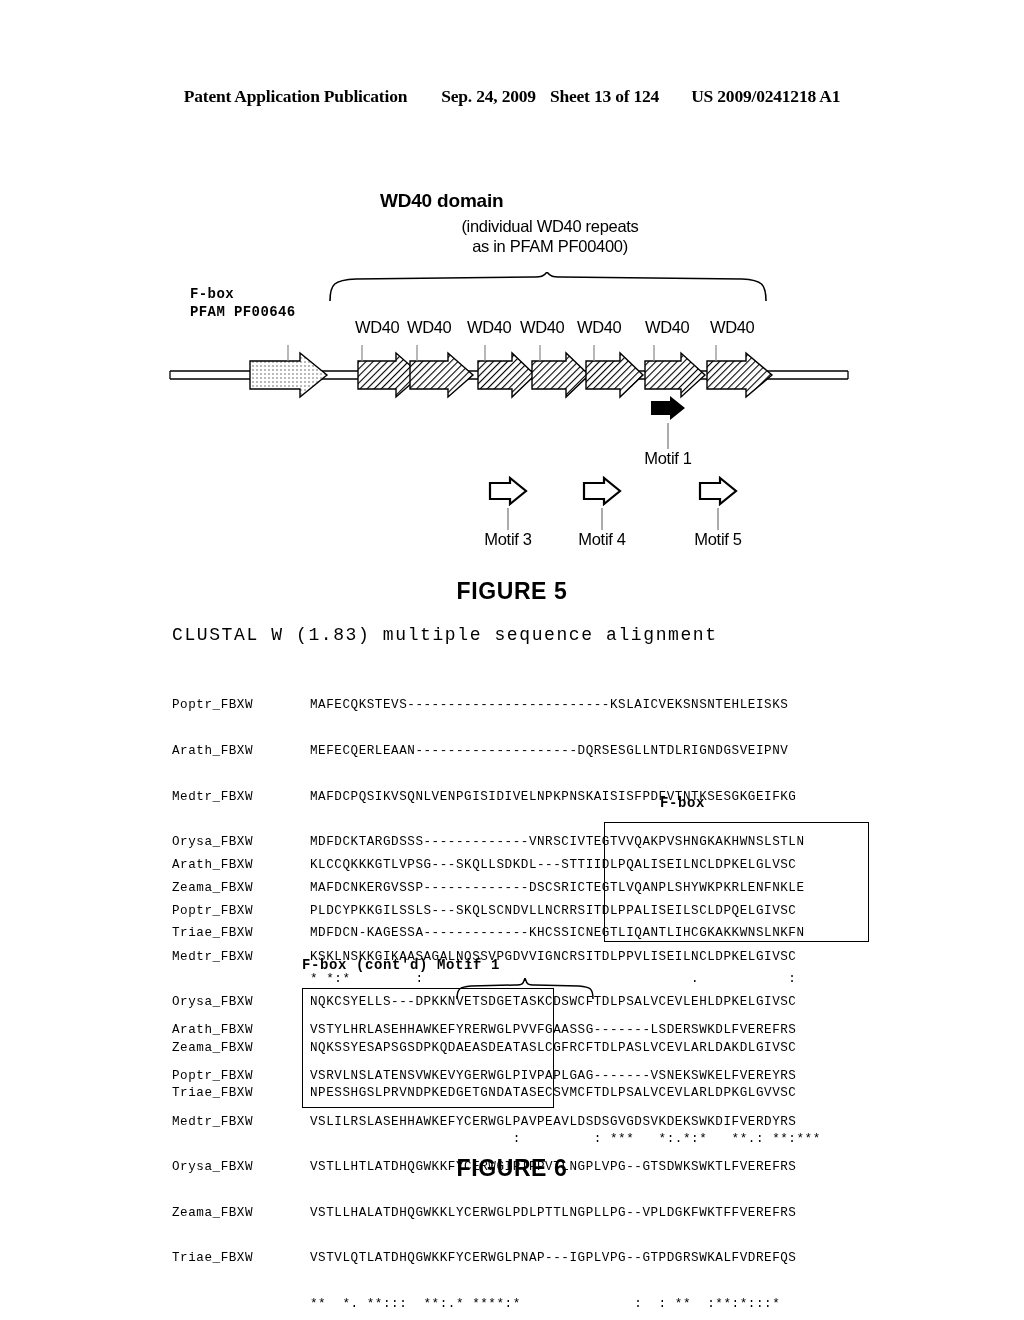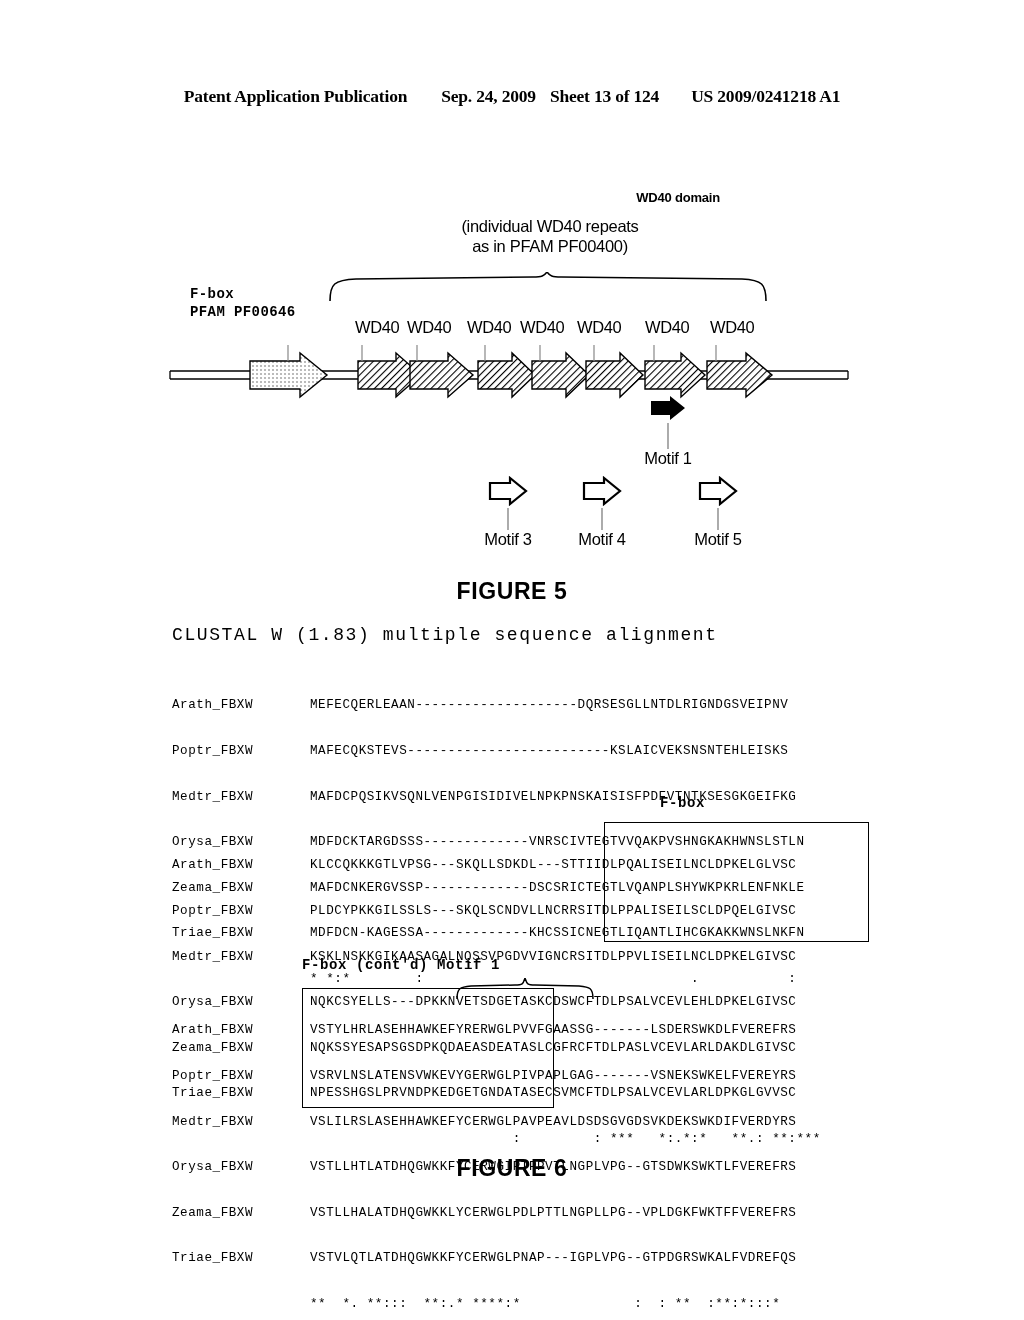--- a/index.html
+++ b/index.html
@@ -40,22 +40,22 @@
     left: 0; top: 180px;
     width: 1024px;
     height: 430px;
   }
 
   .wd40-title {
     position: absolute;
     left: 380px;
     top: 10px;
     width: 340px;
-    text-align: right;
-    font-size: 13px;
+    text-align: left;
+    font-size: 19px;
     font-weight: bold;
     letter-spacing: -0.2px;
   }
   .wd40-sub {
     position: absolute;
     left: 380px;
     top: 36px;
     width: 340px;
     text-align: center;
     font-size: 16.5px;
@@ -339,22 +339,22 @@
   </div>
 </div>
 
 <div class="fig-caption fig5-caption">FIGURE 5</div>
 
 <div class="align-wrap">
 
   <div class="clustal-title mono">CLUSTAL W (1.83) multiple sequence alignment</div>
 
   <div class="block block1 mono">
+    <div class="row"><span class="name">Poptr_FBXW</span><span class="seq">MAFECQKSTEVS-------------------------KSLAICVEKSNSNTEHLEISKS</span></div>
     <div class="row"><span class="name">Arath_FBXW</span><span class="seq">MEFECQERLEAAN--------------------DQRSESGLLNTDLRIGNDGSVEIPNV</span></div>
-    <div class="row"><span class="name">Poptr_FBXW</span><span class="seq">MAFECQKSTEVS-------------------------KSLAICVEKSNSNTEHLEISKS</span></div>
     <div class="row"><span class="name">Medtr_FBXW</span><span class="seq">MAFDCPQSIKVSQNLVENPGISIDIVELNPKPNSKAISISFPDFVTNTKSESGKGEIFKG</span></div>
     <div class="row"><span class="name">Orysa_FBXW</span><span class="seq">MDFDCKTARGDSSS-------------VNRSCIVTEGTVVQAKPVSHNGKAKHWNSLSTLN</span></div>
     <div class="row"><span class="name">Zeama_FBXW</span><span class="seq">MAFDCNKERGVSSP-------------DSCSRICTEGTLVQANPLSHYWKPKRLENFNKLE</span></div>
     <div class="row"><span class="name">Triae_FBXW</span><span class="seq">MDFDCN-KAGESSA-------------KHCSSICNEGTLIQANTLIHCGKAKKWNSLNKFN</span></div>
     <div class="cons"><span class="name">X</span><span class="seq">* *:*        :                                 .           :</span></div>
   </div>
 
   <div class="lbl-fbox-1 mono">F-box</div>
   <div class="ann-box box-fbox1"></div>
   <div class="block block2 mono">

